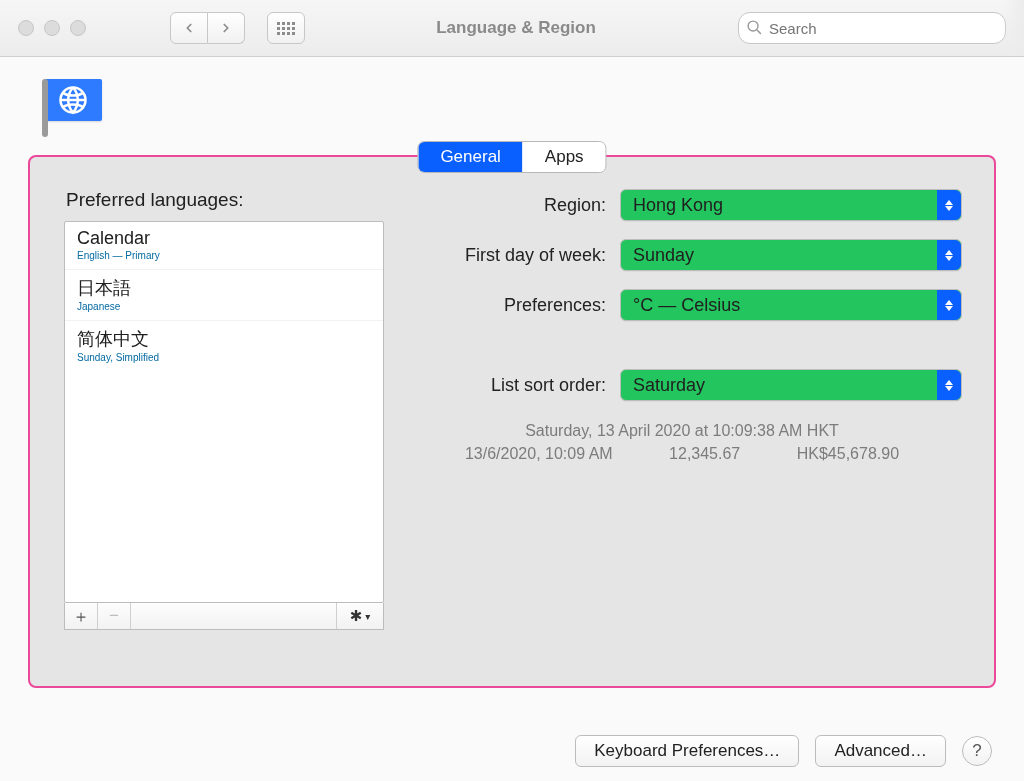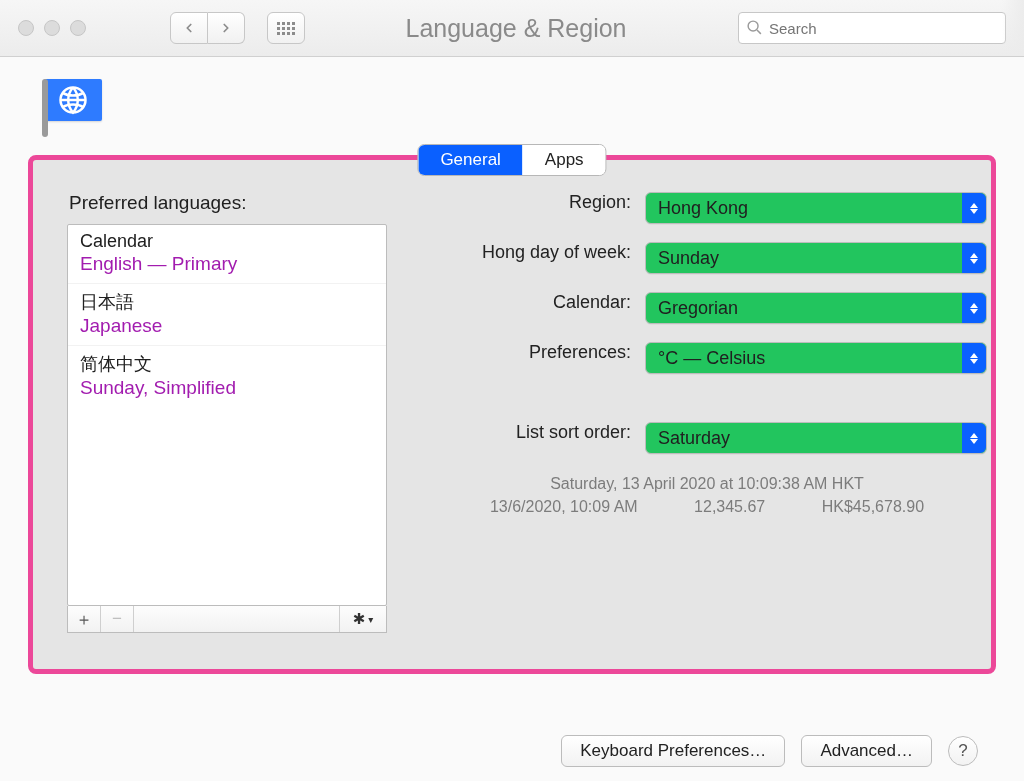--- a/index.html
+++ b/index.html
@@ -41,26 +41,26 @@
     display:flex;align-items:center;justify-content:center;
     color:#8c8c8c;font-size:14px;
   }
   .seg-btn-group .tb-btn{border-radius:0}
   .seg-btn-group .tb-btn:first-child{border-radius:6px 0 0 6px}
   .seg-btn-group .tb-btn:last-child{border-radius:0 6px 6px 0;border-left:none}
   .grid-icon{display:grid;grid-template-columns:repeat(4,3px);grid-auto-rows:3px;gap:2px}
   .grid-icon i{background:#8c8c8c;display:block;width:3px;height:3px}
   .titlebar .title{
     position:absolute;left:8px;right:0;text-align:center;
-    font-size:25px;color:#8a8a8a;font-weight:400;pointer-events:none;
+    font-size:17px;color:#8a8a8a;font-weight:700;pointer-events:none;
   }
   .search{
     margin-left:auto;position:relative;
     width:230px;height:30px;
-    border:1px solid #c7c7c7;border-radius:4px;
+    border:1px solid #c7c7c7;border-radius:12px;
     background:#fff;display:flex;align-items:center;
     padding:0 8px 0 28px;color:#9a9a9a;
   }
   .search svg{position:absolute;left:7px;top:6px;width:17px;height:17px;stroke:#9a9a9a;fill:none;stroke-width:2}
   .search input{border:none;outline:none;width:100%;font-size:15px;color:#333;background:transparent}
   .faded-right{position:absolute;right:0;top:0;bottom:0;width:22px;
     background:linear-gradient(90deg,rgba(236,236,236,0),#ececec)}
   
   .intro{display:flex;align-items:center;gap:24px;padding:22px 36px 6px 36px}
   .flag-icon{width:66px;height:54px;position:relative;flex:none}
@@ -73,63 +73,63 @@
   .flag-icon .flag::after{
     content:"";position:absolute;left:-2px;top:0;width:6px;height:58px;
     background:#9a9a9a;border-radius:3px;
   }
   .flag-icon svg{width:30px;height:30px;stroke:#fff;fill:none;stroke-width:2}
   .intro p{margin:0;font-size:19px;color:#222;line-height:1.35;max-width:830px}
   
   .panel{
     margin:16px 28px 0 28px;
     background:var(--panel);
-    border:5px solid #ec4899;border-radius:8px;
-    padding:26px 34px 36px 34px;
+    border:2px solid #ec4899;border-radius:8px;
+    padding:26px 34px 56px 34px;
     position:relative;
   }
   .tabs{
     position:absolute;left:50%;top:-16px;transform:translateX(-50%);
     display:flex;border:1px solid #b7b7b7;border-radius:7px;overflow:hidden;
     background:#fff;height:30px;
   }
   .tabs .tab{padding:0 22px;display:flex;align-items:center;font-size:17px}
   .tabs .tab.active{background:var(--blue);color:#fff}
   .tabs .tab:not(.active){background:#fff;color:#222}
 
-  .columns{display:flex;gap:40px;margin-top:6px}
+  .columns{display:flex;gap:18px;margin-top:6px}
 
   
   .left{width:320px;flex:none}
   .left h3{margin:0 0 10px 2px;font-size:19px;font-weight:400}
   .lang-box{
     background:#fff;border:1px solid #bcbcbc;border-radius:2px;
     height:380px;overflow:auto;
   }
   .lang-item{padding:6px 12px 8px 12px;border-bottom:1px solid #f2f2f2}
   .lang-item:last-child{border-bottom:none}
   .lang-item .native{font-size:18px}
-  .lang-item .sub{font-size:19px;color:#a21caf;margin-top:1px}
+  .lang-item .sub{font-size:10px;color:#0369a1;margin-top:1px}
   .lang-toolbar{
     display:flex;height:26px;border:1px solid #bcbcbc;border-top:none;
     background:linear-gradient(#fdfdfd,#f2f2f2);
   }
   .lang-toolbar .tbtn{
     width:32px;display:flex;align-items:center;justify-content:center;
     border-right:1px solid #cfcfcf;color:#555;font-size:17px;
   }
   .lang-toolbar .spacer{flex:1}
   .lang-toolbar .gear{
     width:46px;border-left:1px solid #cfcfcf;
     display:flex;align-items:center;justify-content:center;gap:3px;color:#333;font-size:15px;
   }
 
   
   .right{flex:1}
-  .row{display:flex;align-items:flex-start;margin-bottom:18px}
+  .row{display:flex;align-items:center;margin-bottom:18px}
   .row .label{width:204px;text-align:right;margin-right:14px;font-size:18px;color:#222}
   .select{
     position:relative;flex:1;height:30px;
     background:#22c55e;border:1px solid #bcbcbc;border-radius:6px;
     display:flex;align-items:center;padding:0 34px 0 12px;font-size:18px;
     box-shadow:0 1px 0 rgba(0,0,0,.04);
   }
   .select .arrows{
     position:absolute;right:0;top:0;bottom:0;width:24px;
     background:var(--blue);border-radius:0 6px 6px 0;
@@ -146,21 +146,21 @@
   .row .plain{font-size:18px;color:#222}
 
   .example{
     margin:8px 0 0 0;text-align:center;width:560px;margin-left:auto;margin-right:0;
     color:#7c7c7c;font-size:16px;line-height:1.45;
   }
   .example .line2 span{display:inline-block;margin:0 26px}
 
   
   .bottom{
-    position:absolute;left:28px;right:46px;bottom:14px;
+    position:absolute;left:28px;right:32px;bottom:14px;
     display:flex;align-items:center;justify-content:flex-end;gap:16px;
   }
   .push-btn{
     height:30px;padding:0 18px;border:1px solid #bcbcbc;border-radius:6px;
     background:linear-gradient(#fff,#f2f2f2);font-size:17px;color:#222;
     display:flex;align-items:center;
   }
   .help{
     width:28px;height:28px;border:1px solid #bcbcbc;border-radius:50%;
     background:linear-gradient(#fff,#f2f2f2);
@@ -279,40 +279,30 @@
         <div class="select">
           <span>Hong Kong</span>
           <span class="arrows">
               <i class="up"></i>
               <i class="dn"></i>
             </span>
         </div>
       </div>
 
       <div class="row">
-        <div class="label">Hong day of week:</div>
+        <div class="label">First day of week:</div>
         <div class="select">
           <span>Sunday</span>
           <span class="arrows">
               <i class="up"></i>
               <i class="dn"></i>
             </span>
         </div>
       </div>
 
-      <div class="row">
-        <div class="label">Calendar:</div>
-        <div class="select">
-          <span>Gregorian</span>
-          <span class="arrows">
-              <i class="up"></i>
-              <i class="dn"></i>
-            </span>
-        </div>
-      </div>
 
 
       <div class="row">
         <div class="label">Preferences:</div>
         <div class="select">
           <span>°C — Celsius</span>
           <span class="arrows">
               <i class="up"></i>
               <i class="dn"></i>
             </span>

